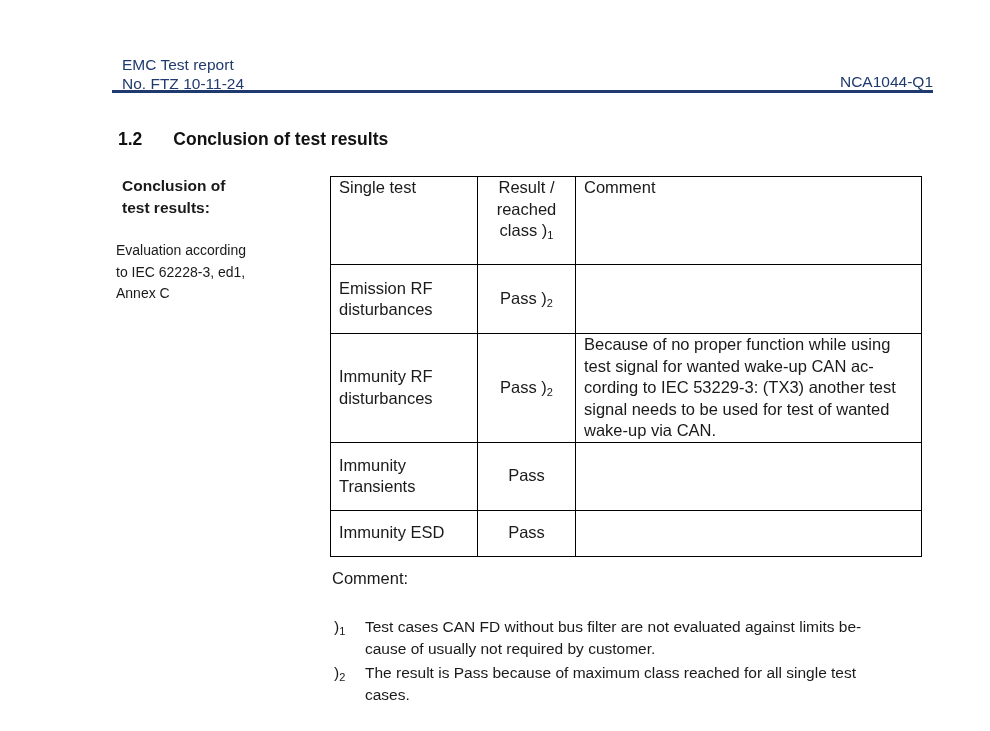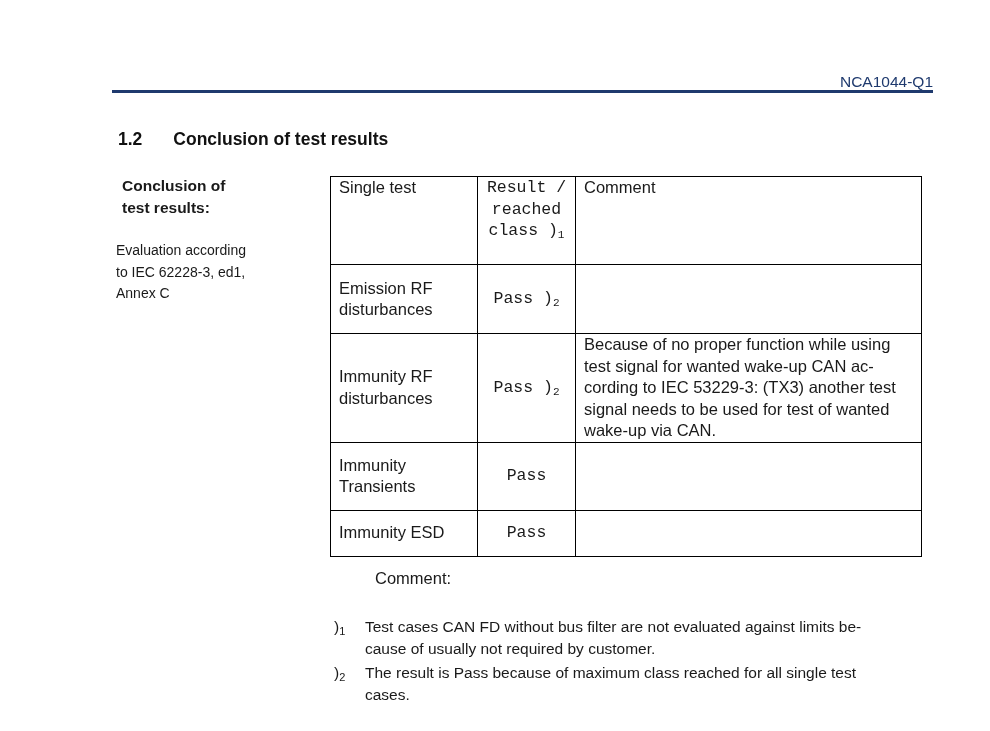--- a/index.html
+++ b/index.html
@@ -91,21 +91,21 @@
     vertical-align: middle;
     white-space: pre-line;
     overflow: hidden;
   }
   .col-test    { width: 147px; }
   .col-result  { width: 98px;  }
   .col-comment { width: 346px; }
   tr.hrow td {
     vertical-align: top;
   }
-  td.c { text-align: center; font-family: Liberation Mono, monospace; }
+  td.c { text-align: center; }
   td.small-note {
     font-size: 13.5px;
     line-height: 18.5px;
     padding-left: 9px;
     padding-right: 6px;
   }
   .row-header    td { height: 87px; }
   .row-emission  td { height: 68px; }
   .row-immunity  td { height: 106px; }
   .row-transient td { height: 67px; }
@@ -116,21 +116,20 @@
     vertical-align: -3px;
     line-height: 0;
   }
 
   
   .comment-label {
     position: absolute;
     left: 332px;
     top: 569px;
     font-size: 16.5px;
-    margin-left: 43px;
   }
   .footnotes {
     position: absolute;
     left: 334px;
     top: 616px;
     width: 586px;
     font-size: 15.5px;
     line-height: 21.5px;
   }
   .fn {
@@ -141,20 +140,22 @@
     width: 31px;
     flex: 0 0 31px;
   }
   .fn-text { white-space: pre-line; }
 </style>
 </head>
 <body>
 
 <div class="page">
 
+  <div class="hdr-left">EMC Test report
+No. FTZ 10-11-24</div>
   <div class="hdr-right">NCA1044-Q1</div>
   <div class="hdr-rule"></div>
 
   <div class="section-heading">
     <span class="num">1.2</span><span>Conclusion of test results</span>
   </div>
 
   <div class="side-label">Conclusion of
 test results:</div>
   <div class="side-desc">Evaluation according

